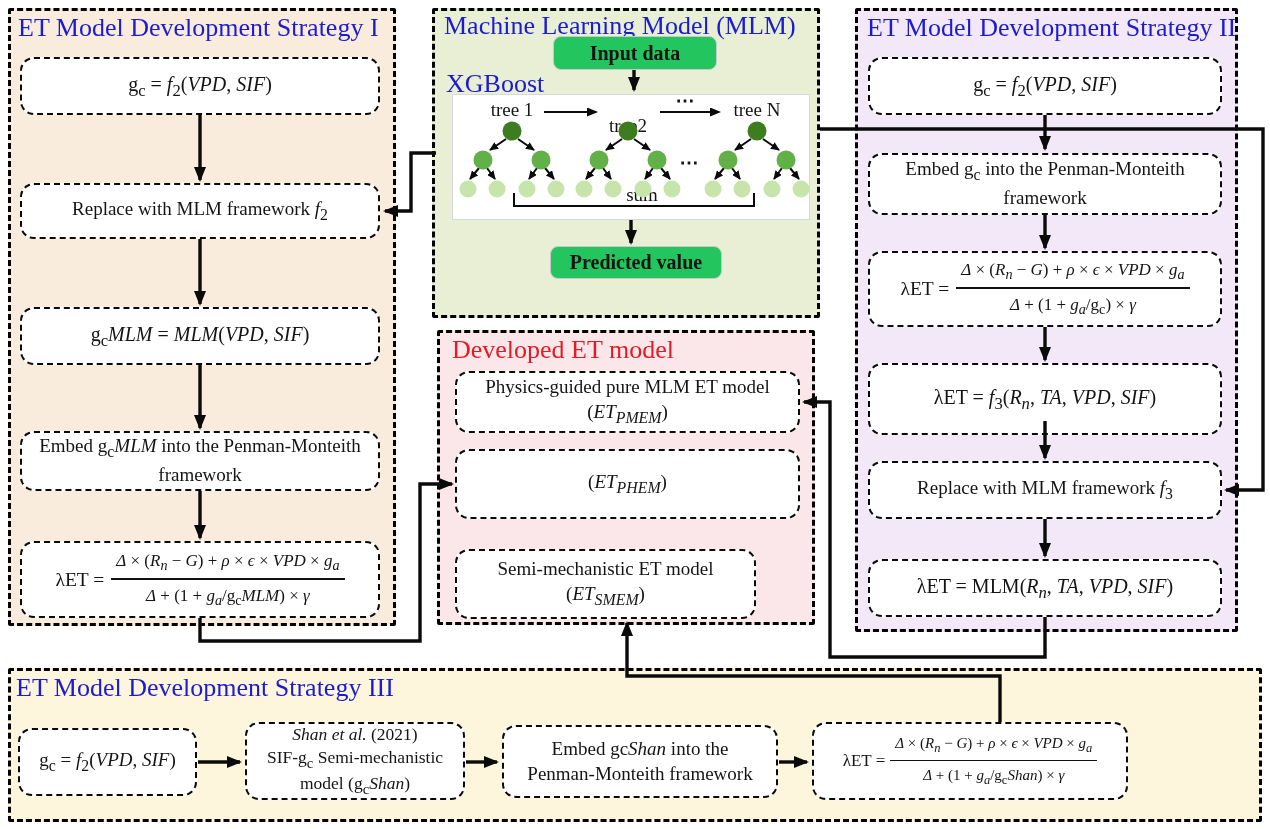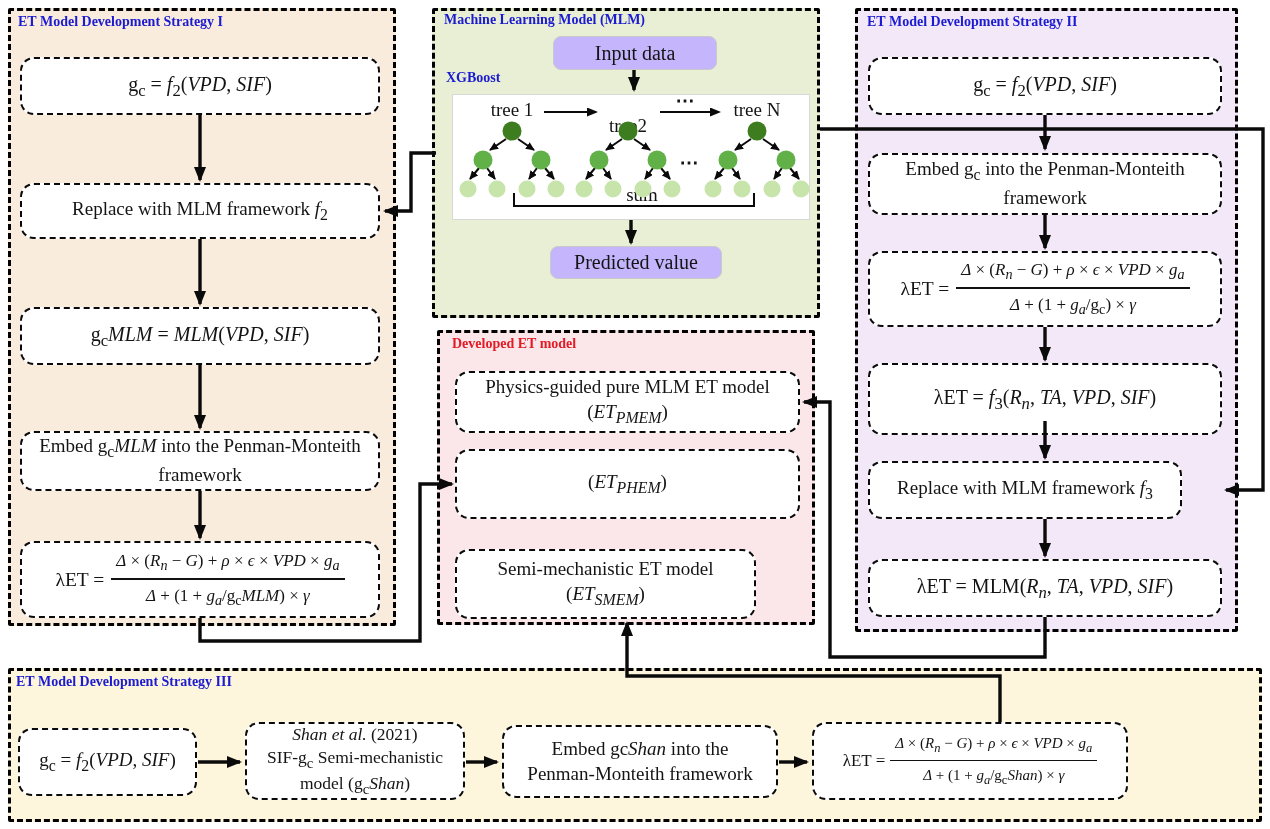--- a/index.html
+++ b/index.html
@@ -4,30 +4,30 @@
 <style>
   html,body{margin:0;padding:0;background:#fff;}
   #fig{position:relative;width:1270px;height:829px;background:#fff;
        font-family:"Liberation Serif","DejaVu Serif",serif;color:#141414;overflow:hidden;}
   .panel{position:absolute;border:3px dashed #000;box-sizing:border-box;border-radius:2px;}
   .p-s1{background:var(--panel1-bg,#faecdd);}
   .p-mlm{background:var(--mlm-bg,#e9efd4);}
   .p-s2{background:var(--panel2-bg,#f3e8f8);}
   .p-dev{background:var(--developed-bg,#fbe7e9);}
   .p-s3{background:var(--panel3-bg,#fdf5dc);}
-  .ptitle{position:absolute;font-weight:bold;font-size:14px;white-space:nowrap;line-height:1.1;}
+  .ptitle{position:absolute;font-weight:normal;font-size:26px;white-space:nowrap;line-height:1.1;}
   .t-blue{color:var(--title-blue,#1b1bd0);}
   .t-red{color:var(--title-red,#e31b26);}
   .fbox{position:absolute;background:#fff;border:2.5px dashed #0a0a0a;border-radius:14px;
         display:flex;flex-direction:column;align-items:center;justify-content:center;
         text-align:center;font-size:19px;line-height:1.3;padding:2px 8px;box-sizing:border-box;}
   .fz20{font-size:20px;}
   .fz17{font-size:17.5px;}
-  .wbox{position:absolute;background:#c4b5fd;border:1px solid #c9c9c9;border-radius:8px;
-        display:flex;align-items:center;justify-content:center;font-weight:normal;font-size:20px;box-sizing:border-box;}
+  .wbox{position:absolute;background:#22c55e;border:1px solid #c9c9c9;border-radius:8px;
+        display:flex;align-items:center;justify-content:center;font-weight:bold;font-size:20px;box-sizing:border-box;}
   .canvas{position:absolute;background:#fff;border:1px solid #d8d8d8;box-sizing:border-box;}
   .tl{position:absolute;font-size:19px;text-align:center;line-height:1.1;}
   .eq{display:flex;align-items:center;gap:7px;font-size:19.5px;}
   .frac{display:inline-flex;flex-direction:column;align-items:center;font-size:17px;}
   .frac .num{padding:0 5px 3px;border-bottom:2px solid #111;white-space:nowrap;}
   .frac .den{padding-top:5px;white-space:nowrap;}
   .eq-sm{font-size:17px;gap:5px;}
   .eq-sm .frac{font-size:15px;}
   .eq-sm .num{border-bottom-width:1.5px;}
   svg#overlay{position:absolute;left:0;top:0;z-index:10;pointer-events:none;}
@@ -104,21 +104,21 @@
       <span>λET =</span>
       <span class="frac">
         <span class="num"><i>Δ</i> × (<i>R<sub>n</sub></i> − <i>G</i>) + <i>ρ</i> × <i>ϵ</i> × <i>VPD</i> × <i>g<sub>a</sub></i></span>
         <span class="den"><i>Δ</i> + (1 + <i>g<sub>a</sub></i>/g<sub>c</sub>) × <i>γ</i></span>
       </span>
     </span>
   </div>
   <div class="fbox fz20" style="left:868px;top:363px;width:354px;height:72px;">
     <span>λET = <i>f</i><sub>3</sub>(<i>R<sub>n</sub></i>, <i>TA</i>, <i>VPD</i>, <i>SIF</i>)</span>
   </div>
-  <div class="fbox" style="left:868px;top:461px;width:314px;height:58px;">
+  <div class="fbox" style="left:868px;top:461px;width:354px;height:58px;">
     <span>Replace with MLM framework <i>f</i><sub>3</sub></span>
   </div>
   <div class="fbox fz20" style="left:868px;top:559px;width:354px;height:58px;">
     <span>λET = MLM(<i>R<sub>n</sub></i>, <i>TA</i>, <i>VPD</i>, <i>SIF</i>)</span>
   </div>
 
   <div class="fbox" style="left:455px;top:371px;width:345px;height:62px;">
     <span>Physics-guided pure MLM ET model</span>
     <span>(<i>ET<sub>PMEM</sub></i>)</span>
   </div>

